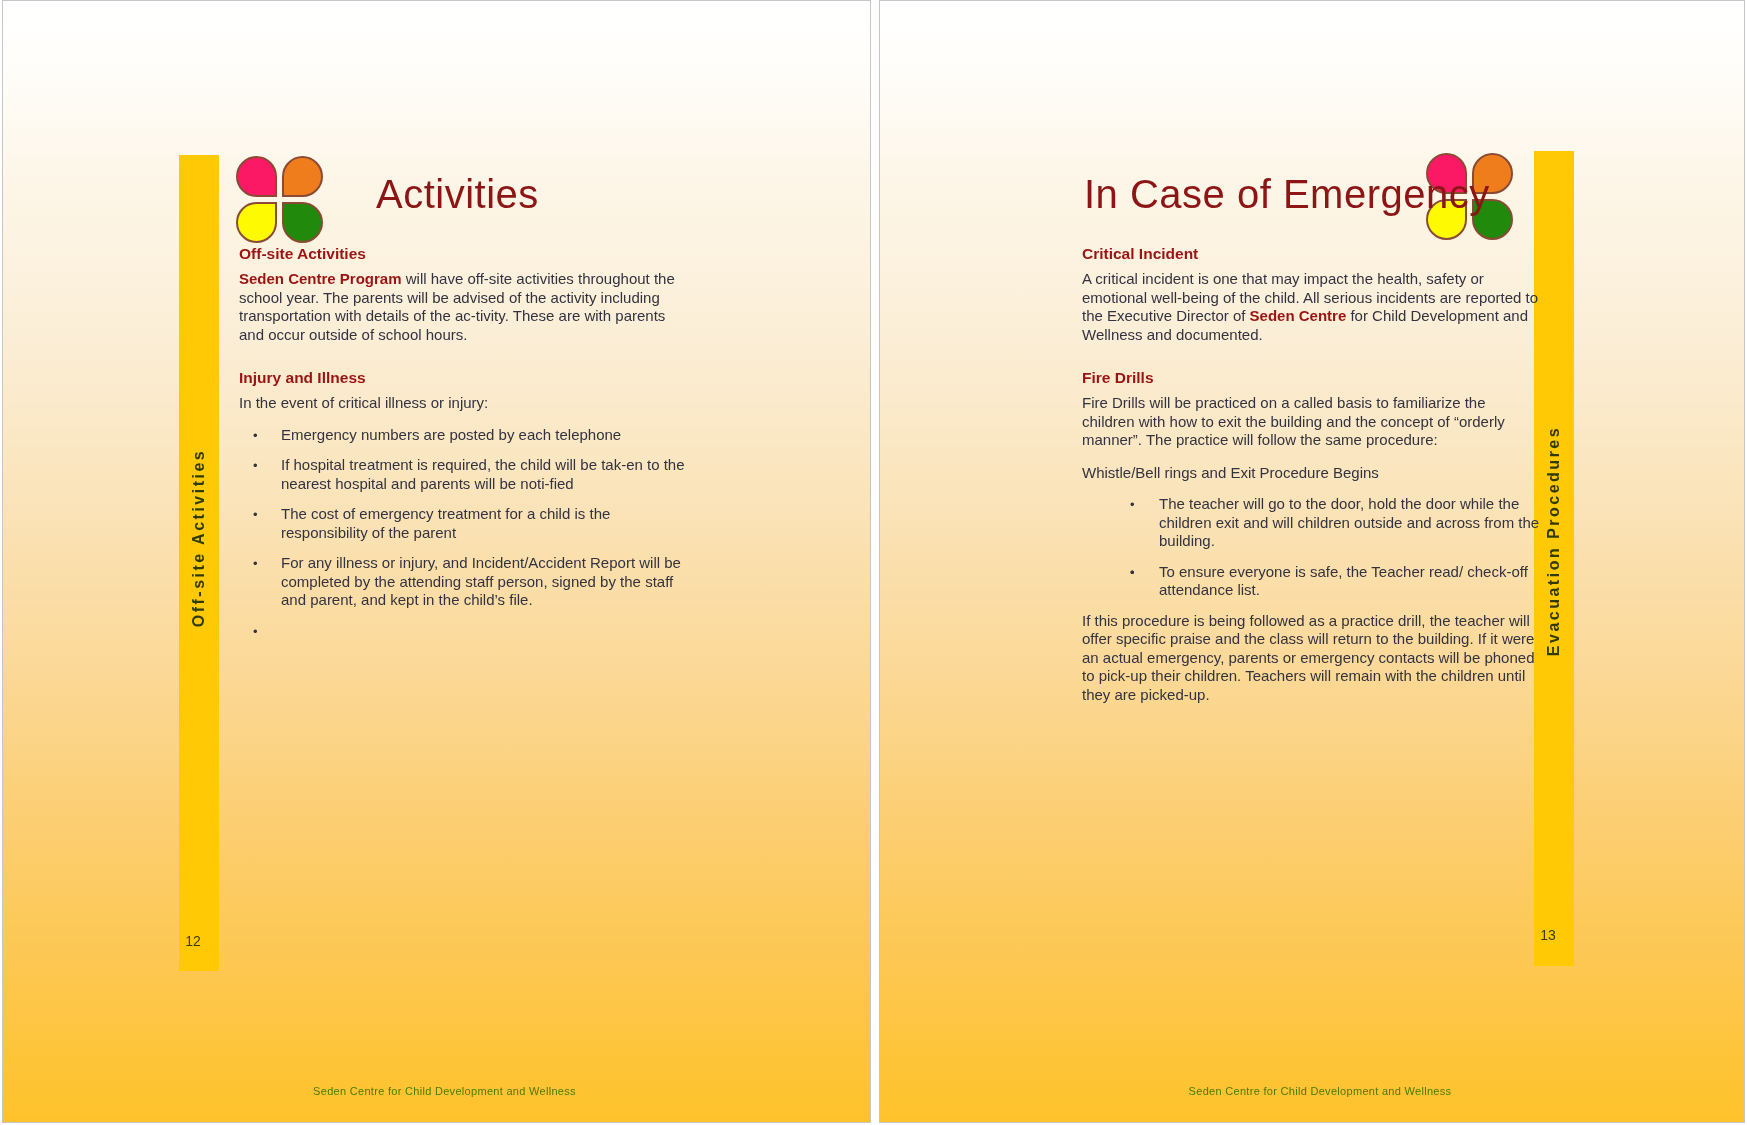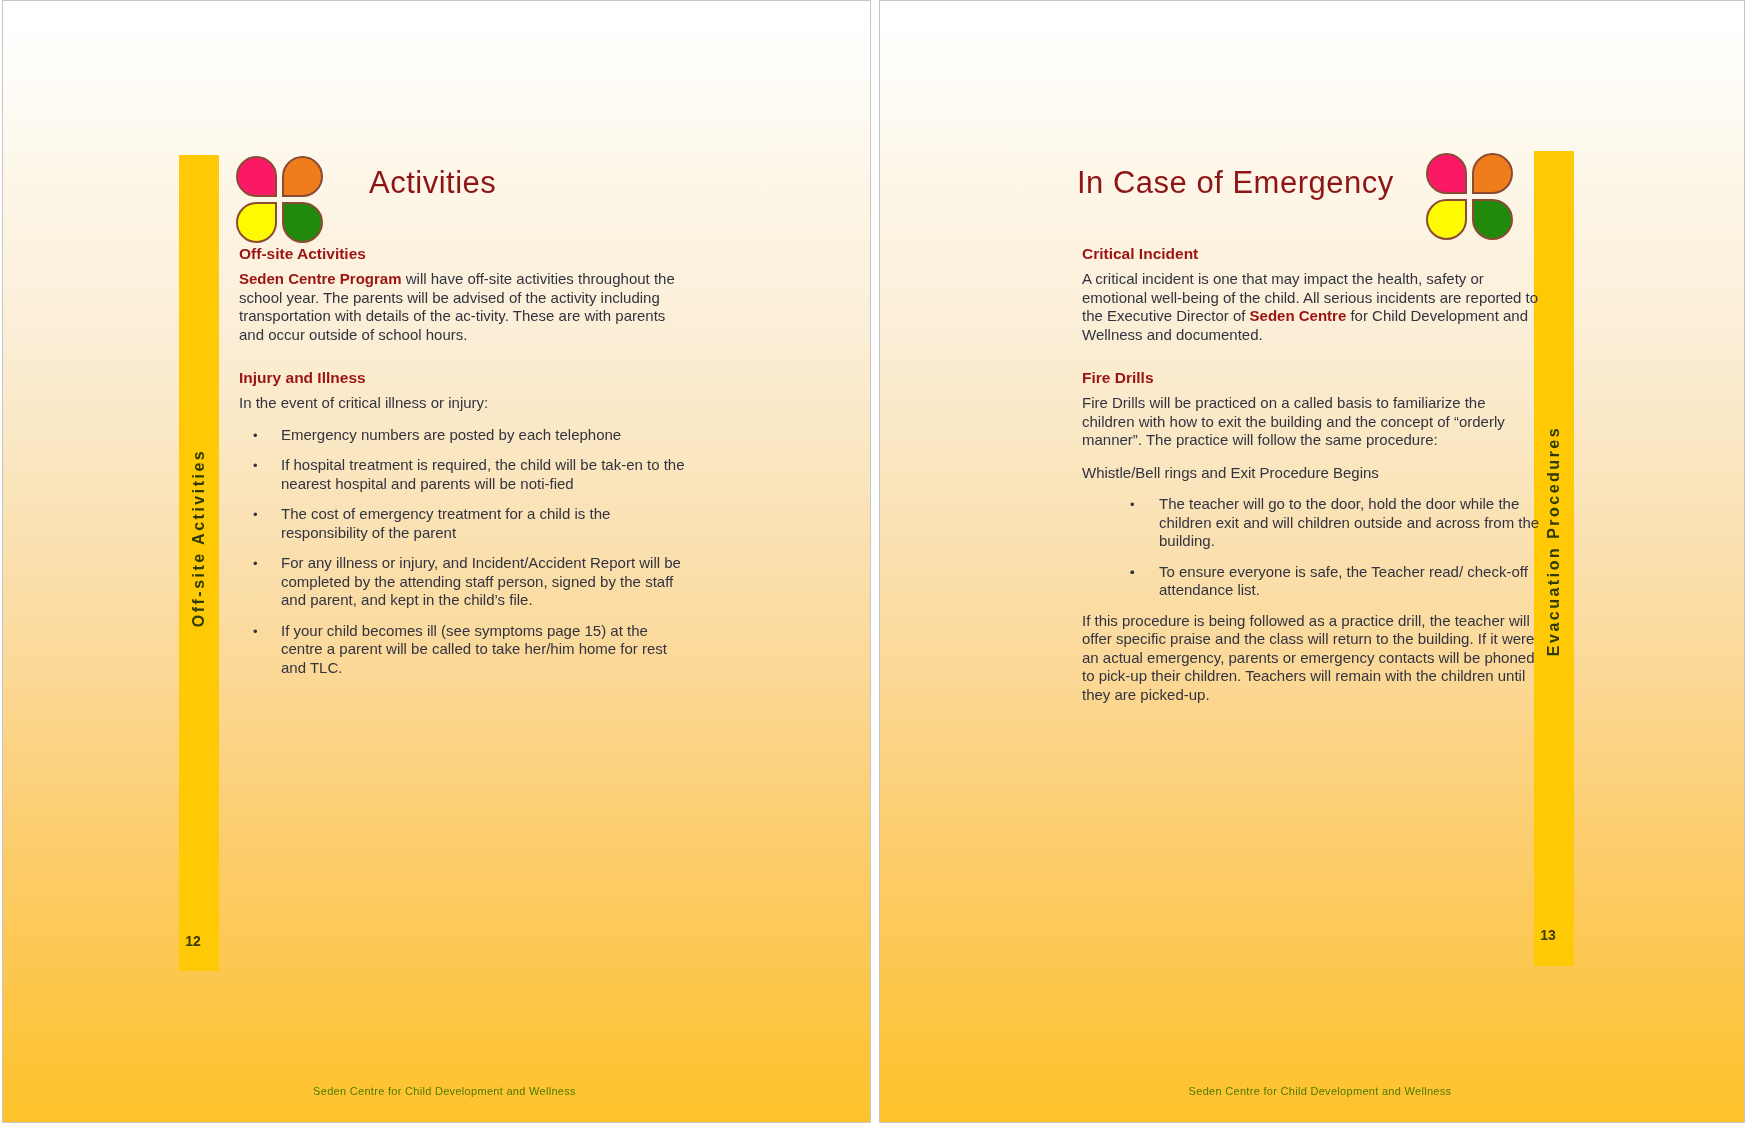--- a/index.html
+++ b/index.html
@@ -14,34 +14,34 @@
 
   .bar{position:absolute;width:40px;background:#ffca05;}
   .bar-left{left:176px;top:154px;height:816px;}
   .bar-right{left:654px;top:150px;height:815px;}
 
   .sidebar-label{position:absolute;transform:translate(-50%,-50%) rotate(-90deg);
     white-space:nowrap;font-weight:bold;font-size:16px;letter-spacing:2.5px;color:#2f3b00;}
   .label-left{left:196px;top:537px;}
   .label-right{left:674px;top:540px;}
 
-  .pagenum{position:absolute;width:28px;text-align:center;font-size:14px;font-weight:bold;color:#3c3c00;}
+  .pagenum{position:absolute;width:28px;text-align:center;font-size:14px;font-weight:normal;color:#3c3c00;}
   .num-left{left:176px;top:932px;}
   .num-right{left:654px;top:926px;}
 
   .logo{position:absolute;display:grid;grid-template-columns:41px 41px;grid-template-rows:41px 41px;gap:5px;}
   .logo-left{left:233px;top:155px;}
   .logo-right{left:546px;top:152px;}
   .petal{box-sizing:border-box;border:2px solid #8a4a34;}
   .p-pink  {background:#fb1966;border-radius:55% 55% 0 55%;}
   .p-orange{background:#ef7d1c;border-radius:55% 55% 55% 0;}
   .p-yellow{background:#fdfa02;border-radius:55% 0 55% 55%;}
   .p-green {background:#21890b;border-radius:0 55% 55% 55%;}
 
-  .title{position:absolute;margin:1px;font-weight:400;font-size:31px;color:#8d1515;letter-spacing:0.5px;}
+  .title{position:absolute;margin:8px;font-weight:400;font-size:40px;color:#8d1515;letter-spacing:0.5px;}
   .title-left{left:365px;top:163px;}
   .title-right{left:196px;top:163px;}
 
   .content{position:absolute;top:243px;font-size:15px;line-height:18.5px;color:#333340;}
   .content-left{left:236px;width:450px;}
   .content-right{left:186px;width:460px;margin-left:16px;}
 
   .content h3{font-size:15.5px;color:#9b1313;margin:24px 0 7px 0;line-height:19px;}
   .content h3:first-child{margin-top:0;}
   .content p{margin:0 0 14px 0;}
@@ -83,21 +83,21 @@
       <p><span class="redbold">Seden Centre Program</span><span> will have off-site activities throughout the school year.  The parents will be advised of the activity including transportation with details of the ac-tivity.  These are with parents and occur outside of school hours.</span></p>
 
       <h3>Injury and Illness</h3>
       <p class="intro">In the event of critical illness or injury:</p>
 
       <ul>
         <li><span class="blt">•</span><span>Emergency numbers are posted by each telephone</span></li>
         <li><span class="blt">•</span><span>If hospital treatment is required, the child will be tak-en to the nearest hospital and parents will be noti-fied</span></li>
         <li><span class="blt">•</span><span>The cost of emergency treatment for a child is the responsibility of the parent</span></li>
         <li><span class="blt">•</span><span>For any illness or injury, and Incident/Accident Report will be completed by the attending staff person, signed by the staff and parent, and kept in the child’s file.</span></li>
-        <li><span class="blt">•</span><span>If your child becomes ill (see symptoms page 15) at the centre a parent will be called to take her/him home for rest and TLC.</span></li>
+        <li><span class="blt">•</span></li>
       </ul>
     </div>
 
     <div class="footer">Seden Centre for Child Development and Wellness</div>
   </section>
 
   <section class="page" id="page-right">
     <div class="bar bar-right"></div>
     <div class="sidebar-label label-right">Evacuation Procedures</div>
     <div class="pagenum num-right">13</div>

